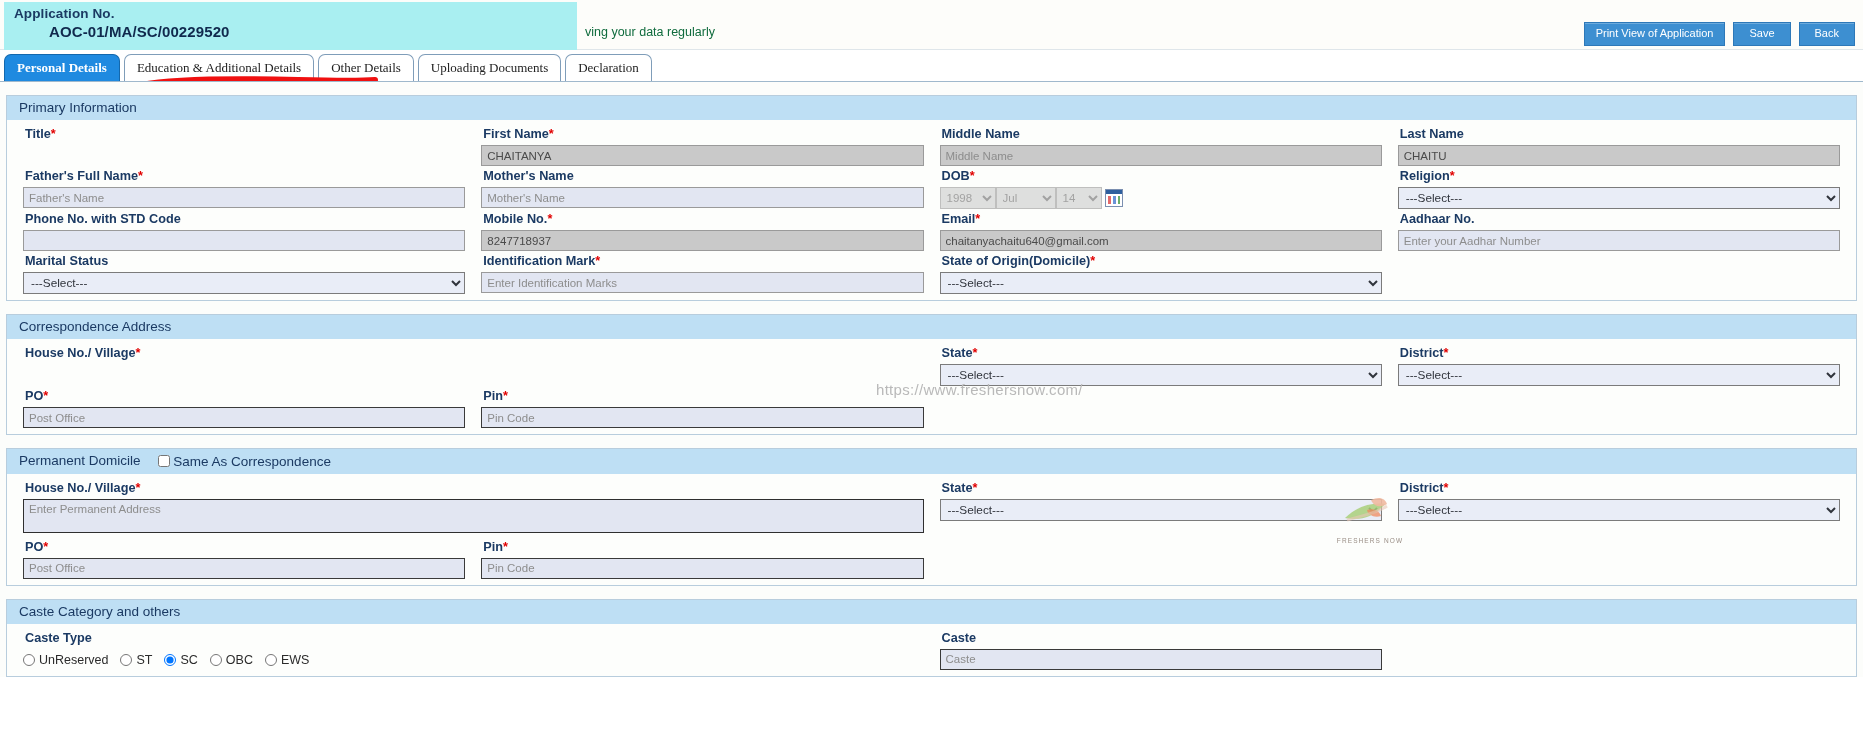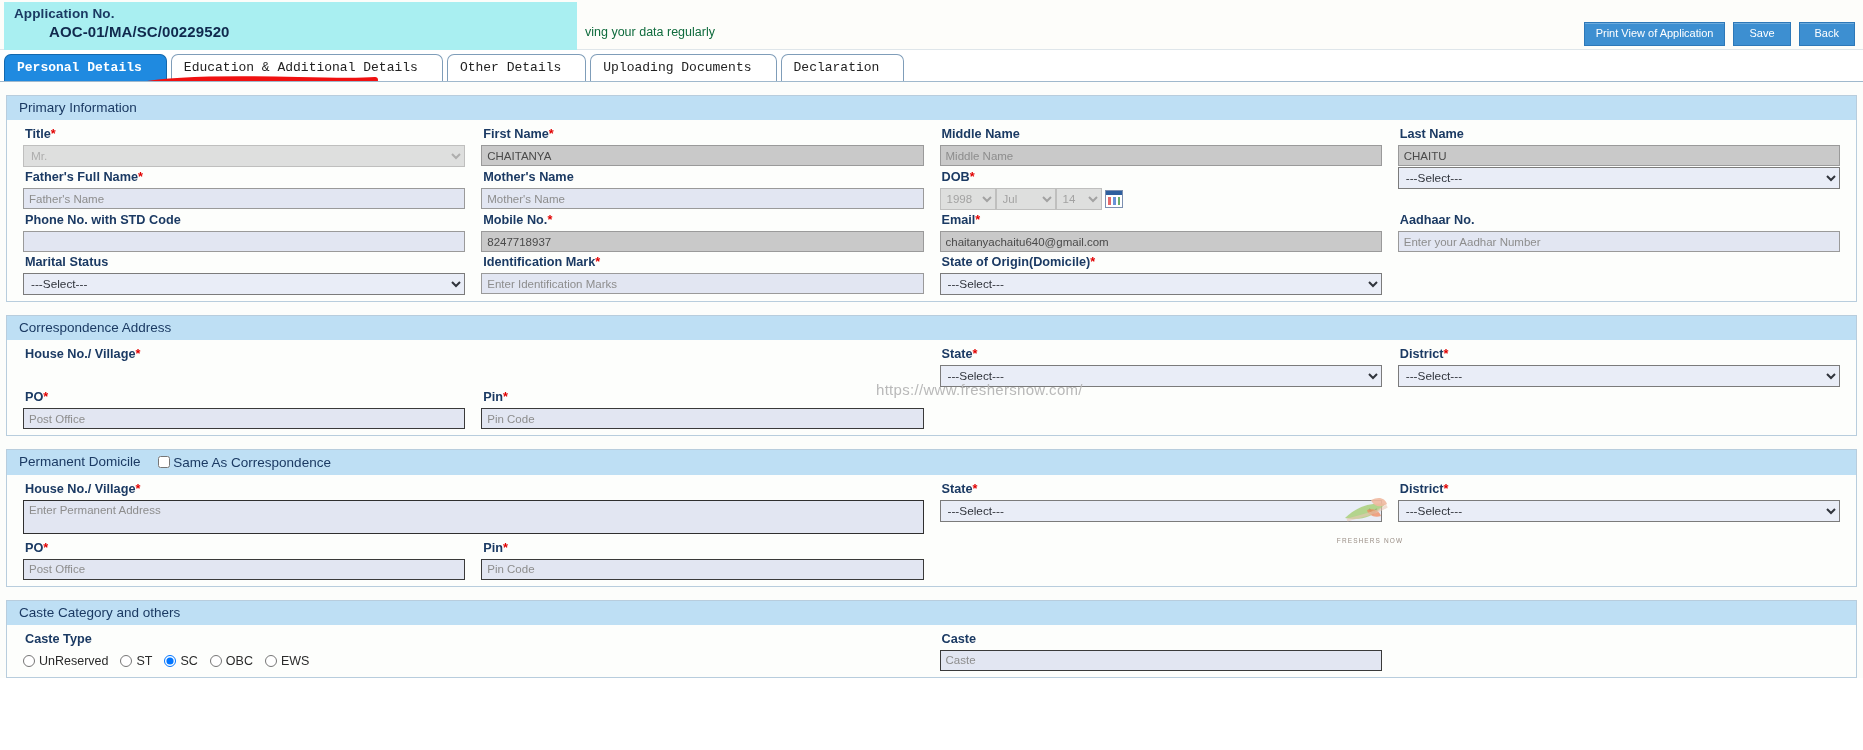--- a/index.html
+++ b/index.html
@@ -59,24 +59,24 @@
 
   
   .tabbar {
     position: relative;
     height: 31px;
     padding-left: 4px;
     background: #ffffff;
     display: flex; align-items: flex-end; gap: 4px;
   }
   .tab {
-    font-family: Liberation Mono, monospace;
+    font-family: Liberation Serif, serif;
     font-size: 13px;
     line-height: 14px;
-    padding: 6px 24px 6px 12px;
+    padding: 6px 12px 6px 12px;
     border: 1px solid #7f9db9;
     border-bottom: none;
     border-radius: 7px 7px 0 0;
     background: #ffffff;
     color: #222;
     cursor: pointer;
     white-space: nowrap;
     height: 27px;
   }
   .tab.active {
@@ -285,23 +285,20 @@
 
   <div class="form-area">
 
     <div class="section">
       <div class="section-head">Primary Information</div>
       <div class="sec-body">
 
         <div class="row">
           <div class="col c4">
             <span class="lbl"><span>Title</span><span class="req">*</span></span>
-            <select class="sel disabled" disabled="">
-              <option>Mr.</option>
-            </select>
           </div>
           <div class="col c4">
             <span class="lbl"><span>First Name</span><span class="req">*</span></span>
             <input class="inp filled" readonly="" value="CHAITANYA" style="">
           </div>
           <div class="col c4">
             <span class="lbl">Middle Name</span>
             <input class="inp filled" placeholder="Middle Name" style="">
           </div>
           <div class="col c4">
@@ -322,20 +319,21 @@
           <div class="col c4">
             <span class="lbl"><span>DOB</span><span class="req">*</span></span>
             <div class="dob-wrap">
               <select class="dob-y" disabled=""><option>1998</option></select>
               <select class="dob-m" disabled=""><option>Jul</option></select>
               <select class="dob-d" disabled=""><option>14</option></select>
               <span class="cal-icon"></span>
             </div>
           </div>
           <div class="col c4">
+            <span class="lbl"><span>Religion</span><span class="req">*</span></span>
             <select class="sel white">
               <option>---Select---</option>
             </select>
           </div>
         </div>
 
         <div class="row">
           <div class="col c4">
             <span class="lbl">Phone No. with STD Code</span>
             <input class="inp" placeholder="" style="">

